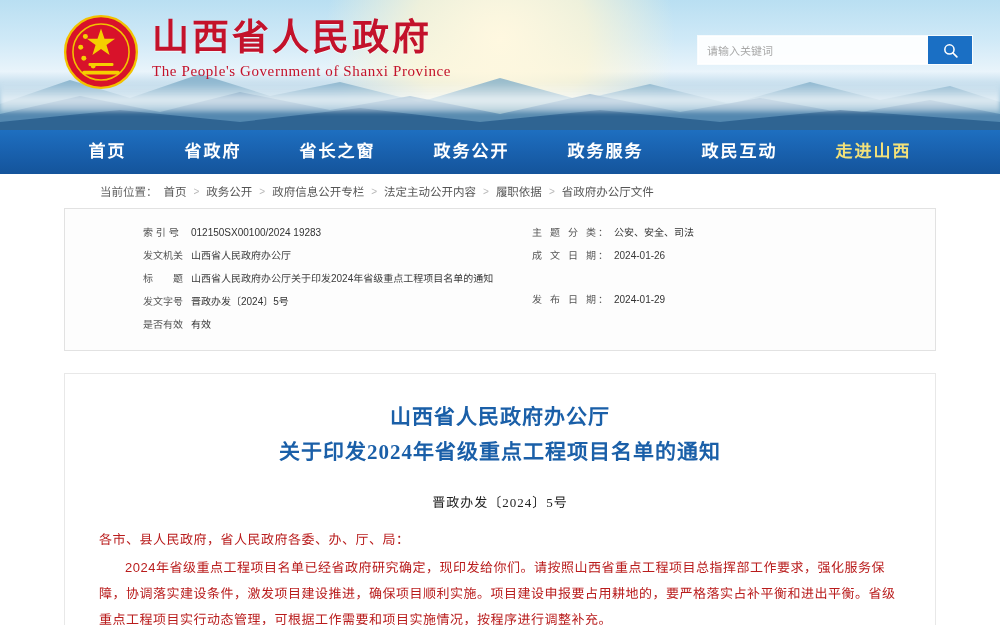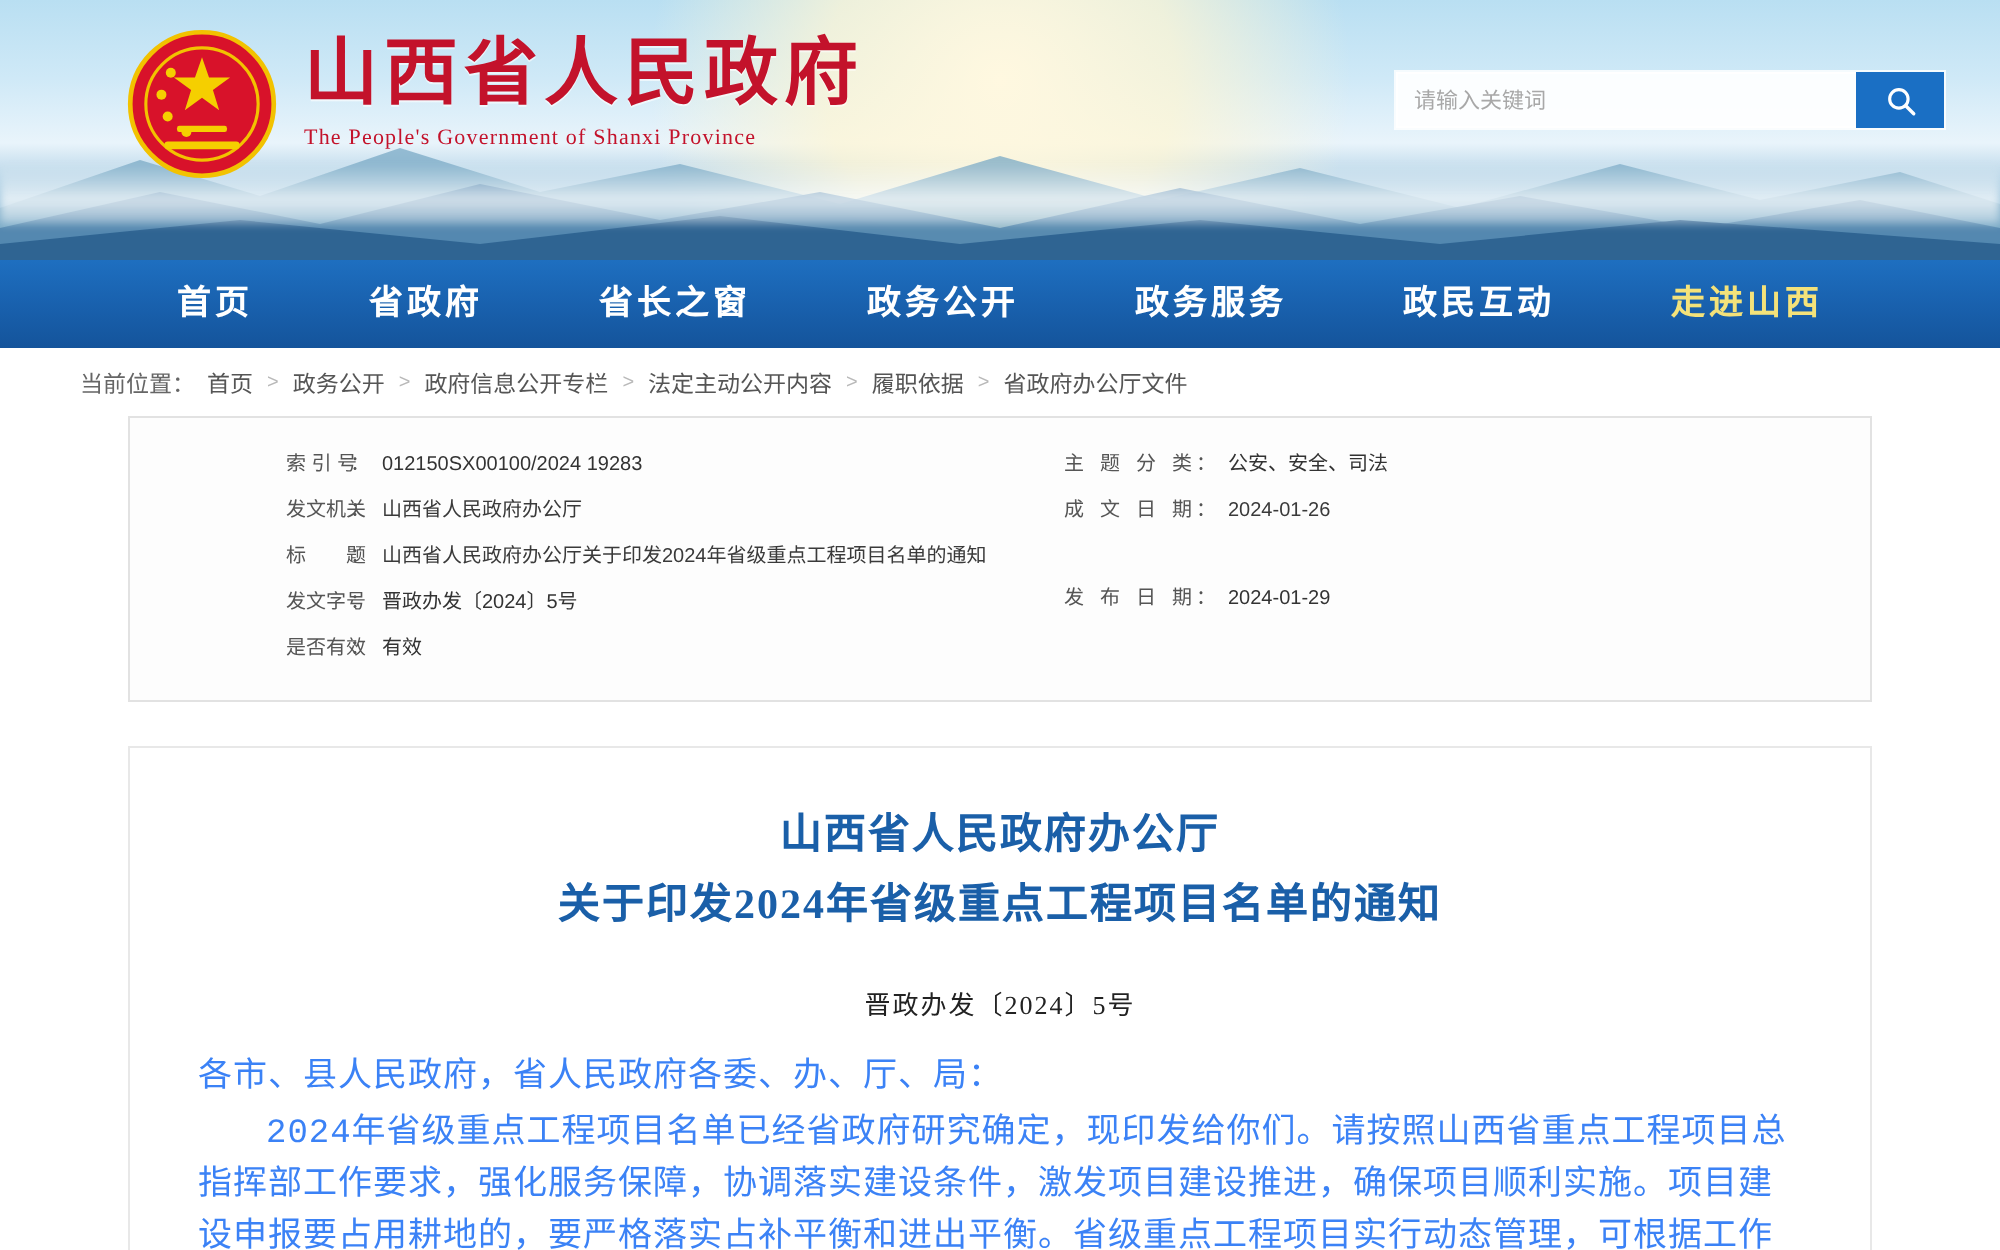--- a/index.html
+++ b/index.html
@@ -39,21 +39,21 @@
     position: absolute; left: 152px; top: 16px;
   }
   .title-cn {
     font-family: "Liberation Serif", serif;
     font-size: 37px; font-weight: bold; color: #c3122b;
     letter-spacing: 3px; line-height: 44px;
     text-shadow: 0 1px 0 rgba(255,255,255,0.6);
   }
   .title-en {
     font-family: "Liberation Serif", serif;
-    font-size: 11px; color: #c3122b; letter-spacing: 0.6px;
+    font-size: 15px; color: #c3122b; letter-spacing: 0.6px;
     margin-top: 3px;
   }
 
   .search-wrap {
     position: absolute; right: 28px; top: 36px;
     display: flex; align-items: stretch;
     box-shadow: 0 0 0 1px rgba(255,255,255,0.8);
   }
   .search-input {
     width: 230px; height: 28px;
@@ -86,21 +86,21 @@
     line-height: 44px; cursor: pointer;
     white-space: nowrap;
   }
   .nav-item.last { color: #f4e27a; }
 
   
   .crumb-bar {
     width: 1000px; height: 34px;
     background: #ffffff;
     display: flex; align-items: center;
-    padding-left: 40px;
+    padding-left: 100px;
     font-size: 11.5px; color: #666;
   }
   .crumb-label { color: #666; margin-right: 6px; }
   .crumb-item { color: #555; cursor: pointer; }
   .crumb-sep { color: #b9b9b9; margin: 0 7px; font-size: 10px; }
 
   
   .meta-card {
     margin: 0 auto;
     width: 872px;
@@ -143,22 +143,22 @@
     line-height: 35px;
     letter-spacing: 1px;
   }
   .doc-no {
     text-align: center;
     font-family: "Liberation Serif", serif;
     font-size: 13px; color: #222;
     margin-top: 22px; letter-spacing: 1px;
   }
   .doc-p {
-    font-family: Liberation Mono, monospace;
-    font-size: 17px; color: #3b82f6;
+    font-family: Liberation Sans, sans-serif;
+    font-size: 13px; color: #b91c1c;
     line-height: 26px; letter-spacing: 0.5px;
     margin-top: 16px;
   }
   .doc-p.indent { text-indent: 2em; margin-top: 2px; }
 </style>
 </head>
 <body>
 
 <div class="banner">
   <div class="sky-glow"></div>

